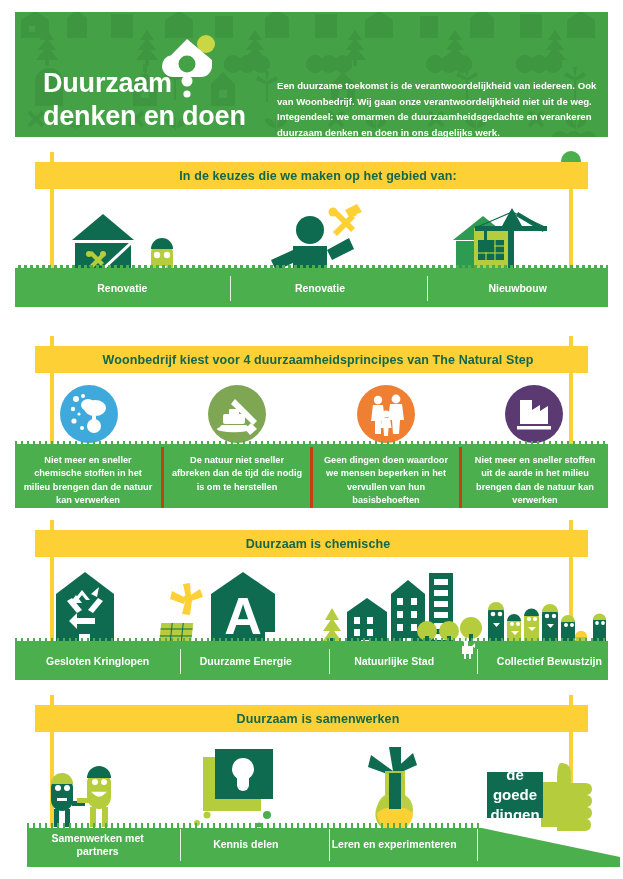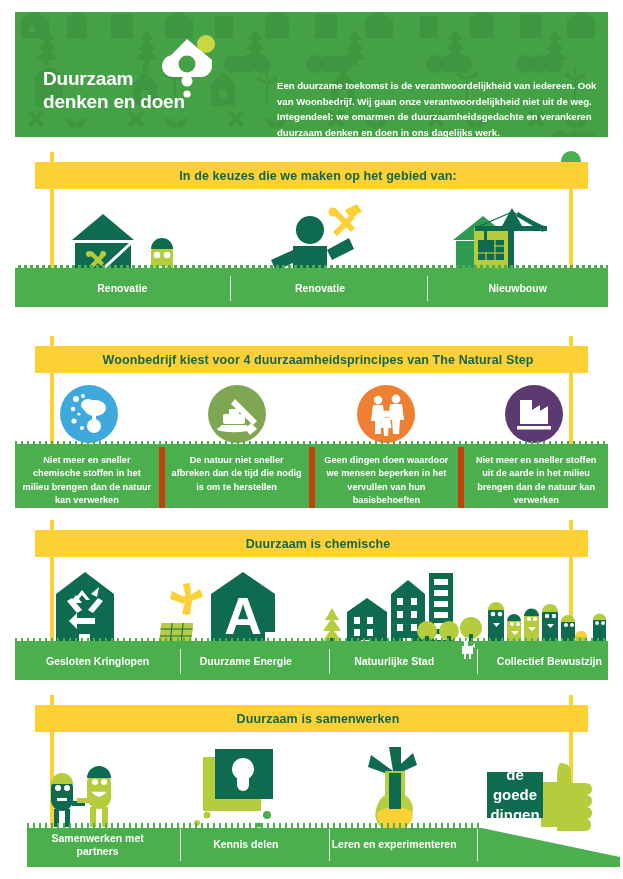--- a/index.html
+++ b/index.html
@@ -15,21 +15,21 @@
   
   .header {
     position: absolute; left: 15px; top: 12px; width: 593px; height: 125px;
     background: #45A145; overflow: hidden;
   }
   .header-pattern { position:absolute; inset:0; opacity:1; }
   .header-inner { position: relative; height: 100%; }
   .logo-mark { position: absolute; left: 139px; top: 22px; width: 66px; height: 70px; }
   .brand-title {
     position: absolute; left: 28px; top: 55px; width: 230px;
-    color: #fff; font-size: 19px; font-weight: bold; line-height: 1.22;
+    color: #fff; font-size: 27px; font-weight: bold; line-height: 1.22;
     letter-spacing: -0.2px;
   }
   .header-body {
     position: absolute; left: 262px; top: 66px; width: 330px;
     color: #ffffff; font-size: 9.6px; line-height: 1.62; font-weight: 600;
   }
 
   
   .section { position: absolute; left: 15px; width: 593px; }
 
@@ -70,21 +70,21 @@
 
   
   .principles {
     position: absolute; left: 0; width: 593px; display: flex;
   }
   .principle {
     flex: 1; background: #4CAF4E; color: #fff;
     font-size: 9.2px; line-height: 1.45; text-align: center; font-weight: 600;
     padding: 8px 6px 10px; position: relative;
   }
-  .principle + .principle { border-left: 6px solid #c2410c; }
+  .principle + .principle { border-left: 3px solid #c2410c; }
 
   svg { display: block; overflow: visible; }
   .noselect { user-select: none; }
 </style>
 </head>
 <body>
 
 <div class="page">
 
   <div class="header">

